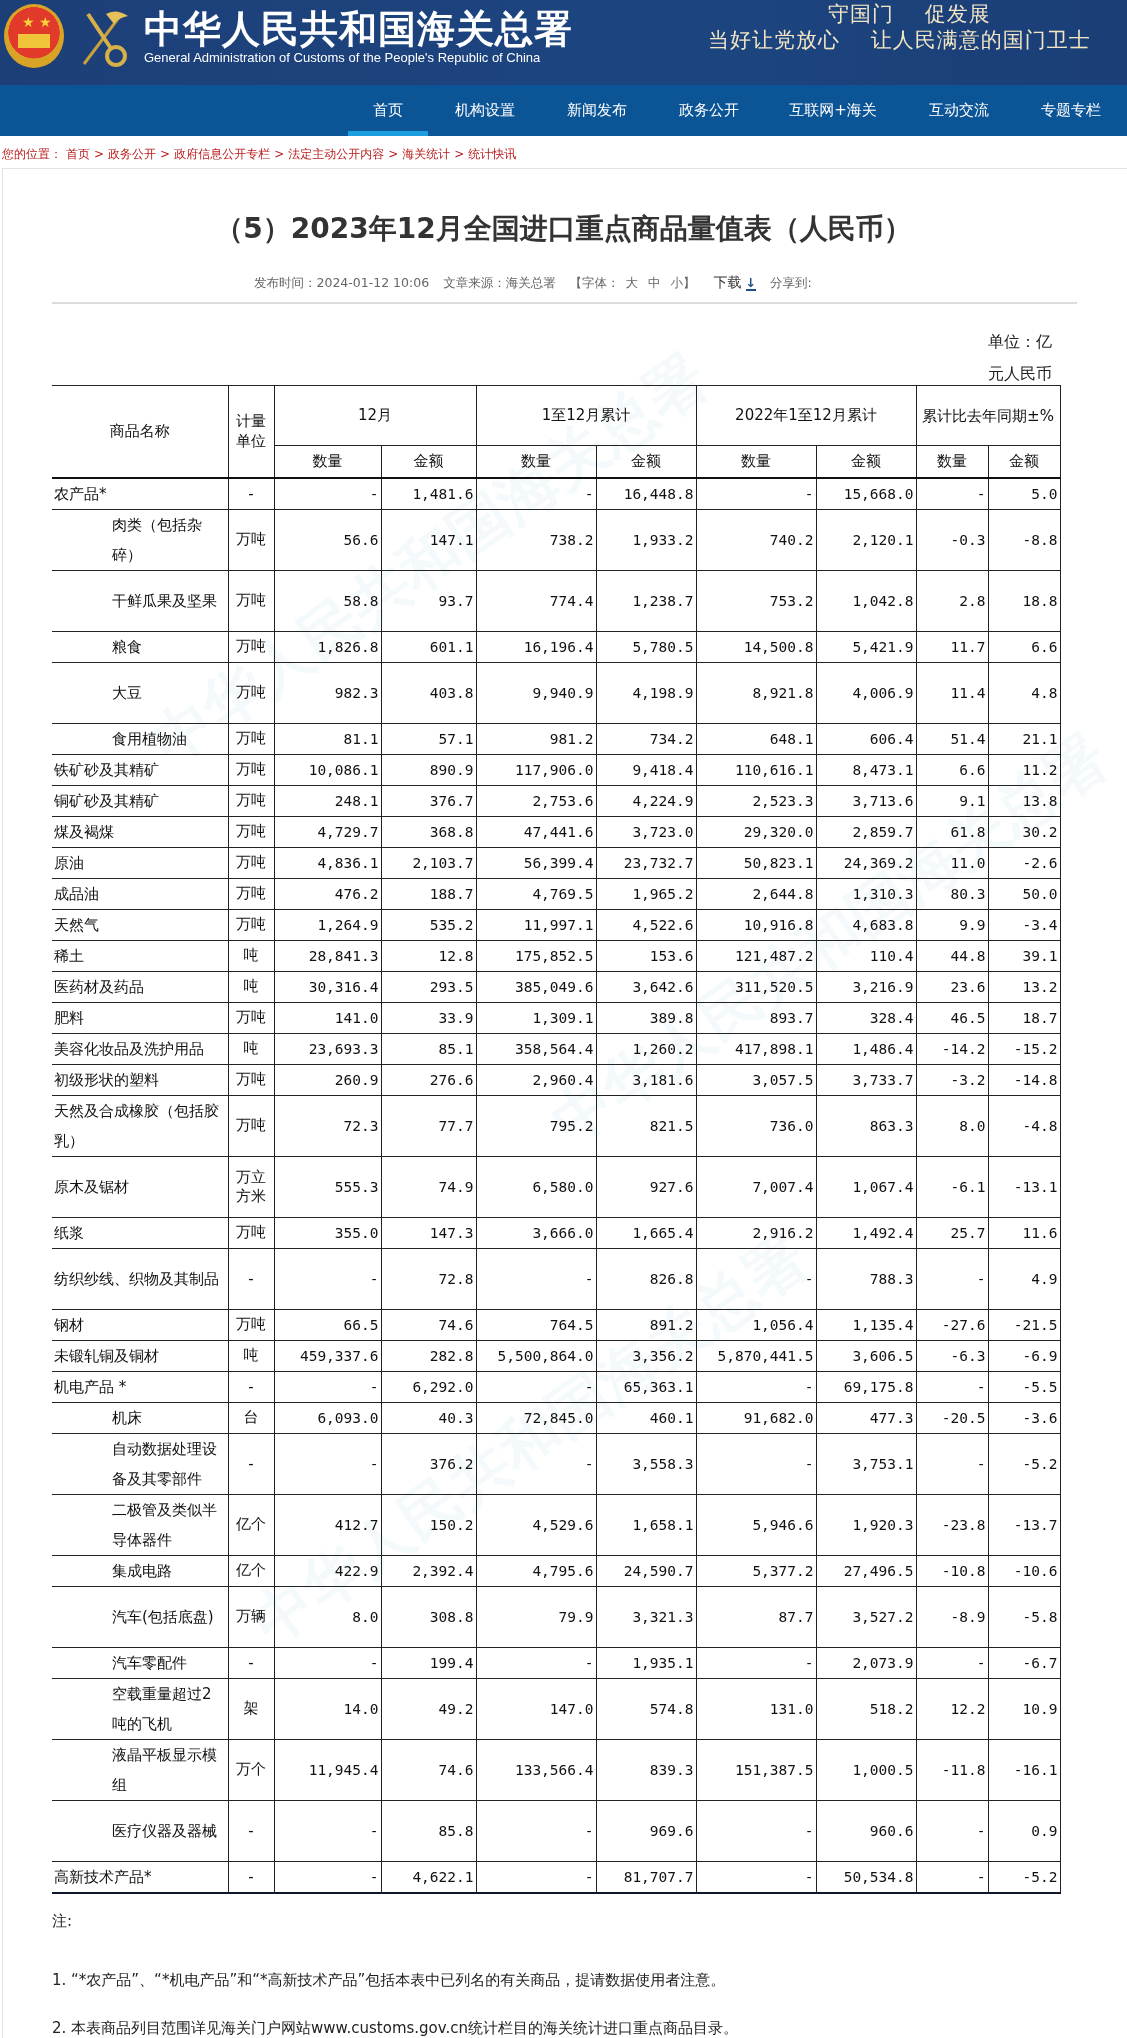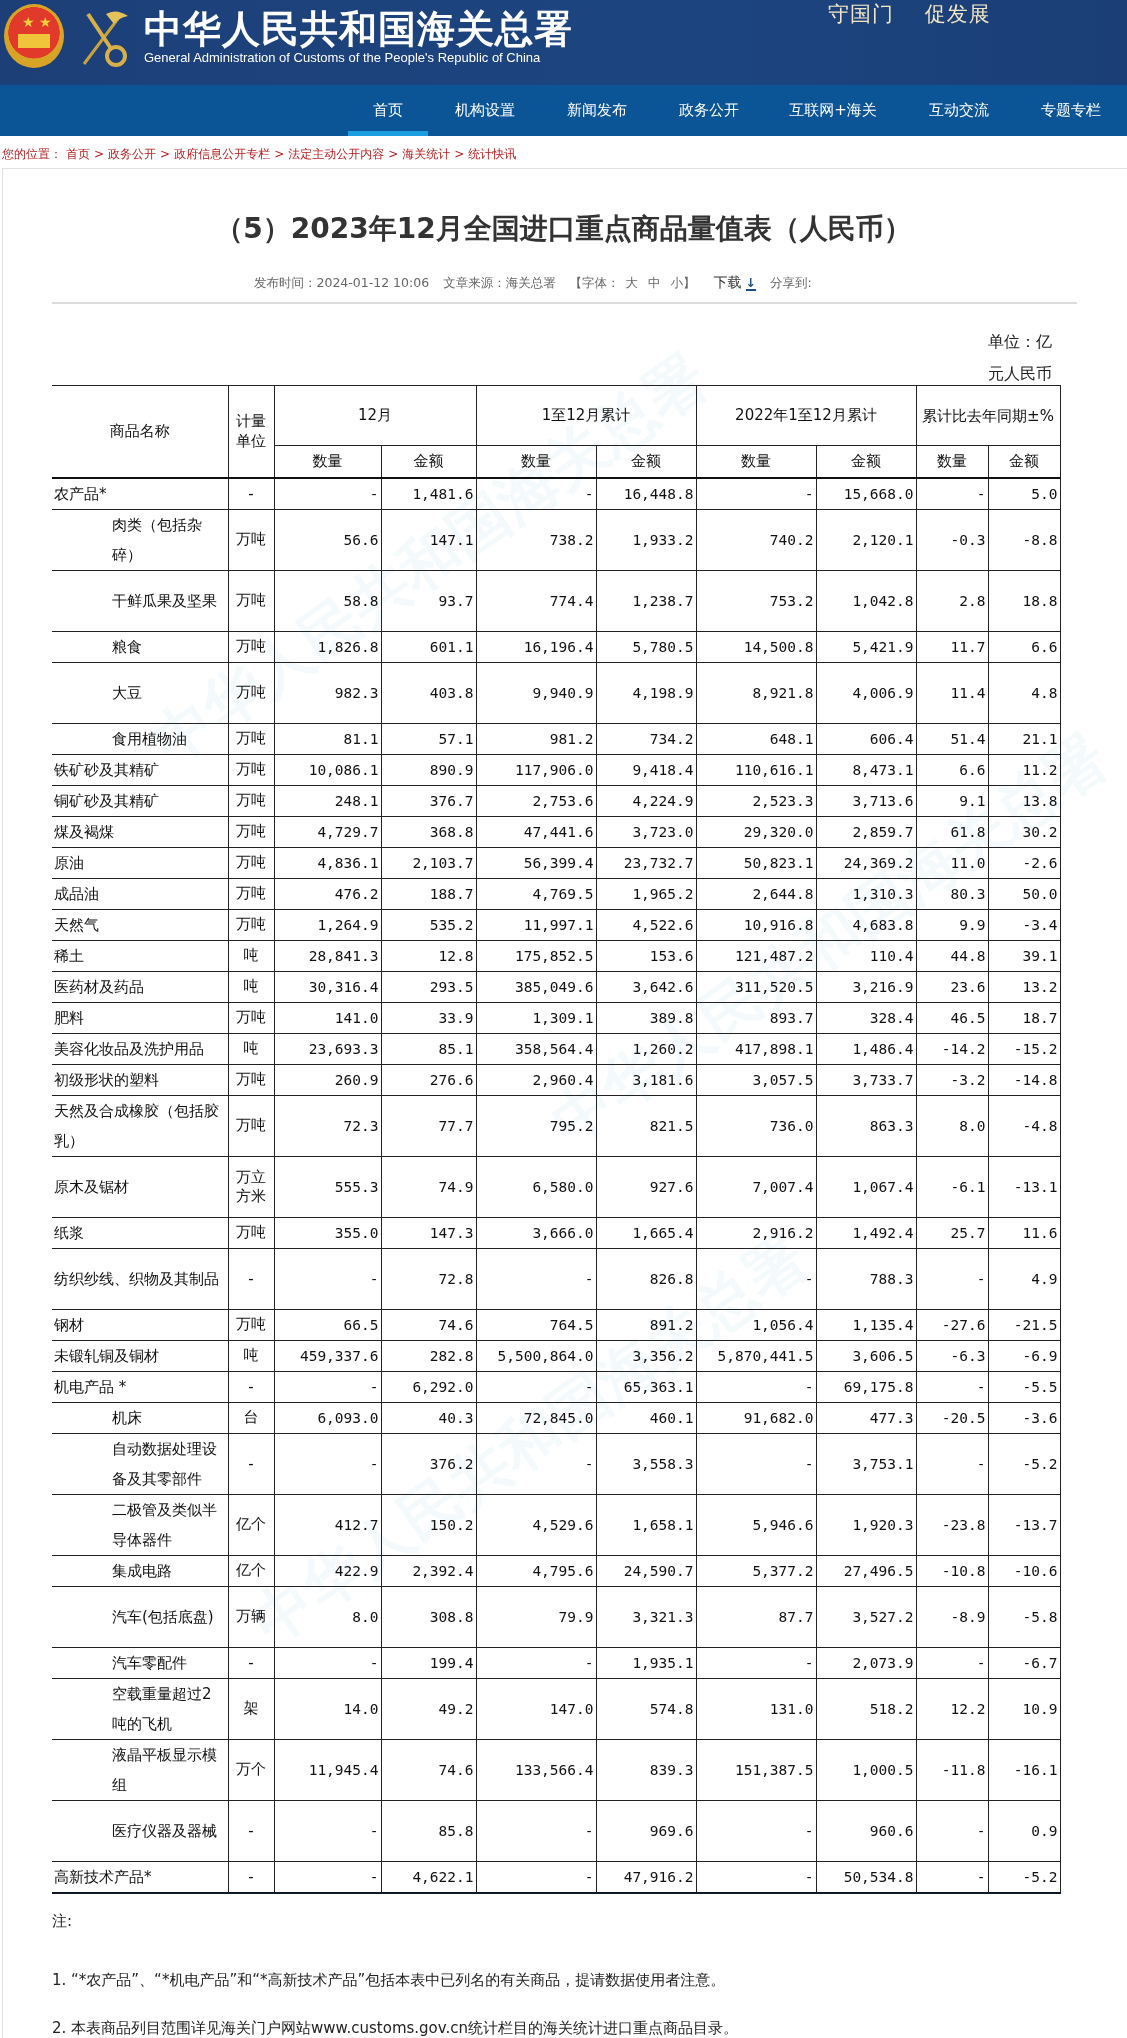--- a/index.html
+++ b/index.html
@@ -50,20 +50,21 @@
   </div>
   <svg class="keyicon" viewBox="0 0 60 62">
     <line x1="8" y1="58" x2="44" y2="10" stroke="#c9a23c" stroke-width="3"></line>
     <circle cx="40" cy="50" r="9" fill="none" stroke="#d7b04a" stroke-width="4"></circle>
     <line x1="12" y1="8" x2="36" y2="44" stroke="#d7b04a" stroke-width="4"></line>
     <path d="M30 8 q10 -6 22 2 q-10 2 -14 8" fill="#e5c15a"></path>
   </svg>
   <div class="site-cn">中华人民共和国海关总署</div>
   <div class="site-en">General Administration of Customs of the People's Republic of China</div>
   <div class="slogan1" style="white-space:pre">守国门    促发展</div>
+  <div class="slogan2" style="white-space:pre">当好让党放心    让人民满意的国门卫士</div>
 </div>
 
 <div class="navbar">
   <div class="nav-item active" style="left:348px;width:80px">首页</div>
   <div class="nav-item" style="left:440px;width:90px">机构设置</div>
   <div class="nav-item" style="left:552px;width:90px">新闻发布</div>
   <div class="nav-item" style="left:664px;width:90px">政务公开</div>
   <div class="nav-item" style="left:778px;width:110px">互联网+海关</div>
   <div class="nav-item" style="left:914px;width:90px">互动交流</div>
   <div class="nav-item" style="left:1026px;width:90px">专题专栏</div>
@@ -512,21 +513,21 @@
         <td class="num">960.6</td>
         <td class="num">-</td>
         <td class="num">0.9</td>
       </tr>
       <tr style="height: 30px;">
         <td class="name">高新技术产品*</td>
         <td class="unitc">-</td>
         <td class="num">-</td>
         <td class="num">4,622.1</td>
         <td class="num">-</td>
-        <td class="num">47,916.2</td>
+        <td class="num">81,707.7</td>
         <td class="num">-</td>
         <td class="num">50,534.8</td>
         <td class="num">-</td>
         <td class="num">-5.2</td>
       </tr>
     </tbody>
 </table>
 
 <div class="notes">
   <p>注:</p>

